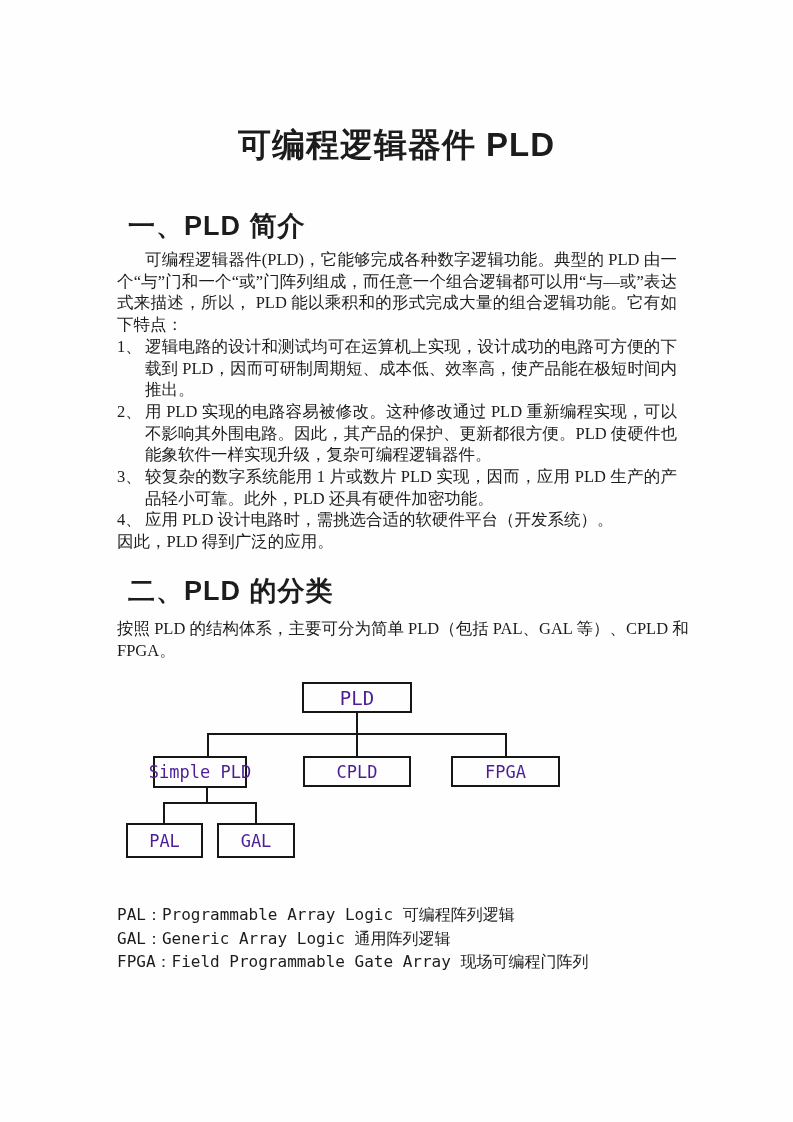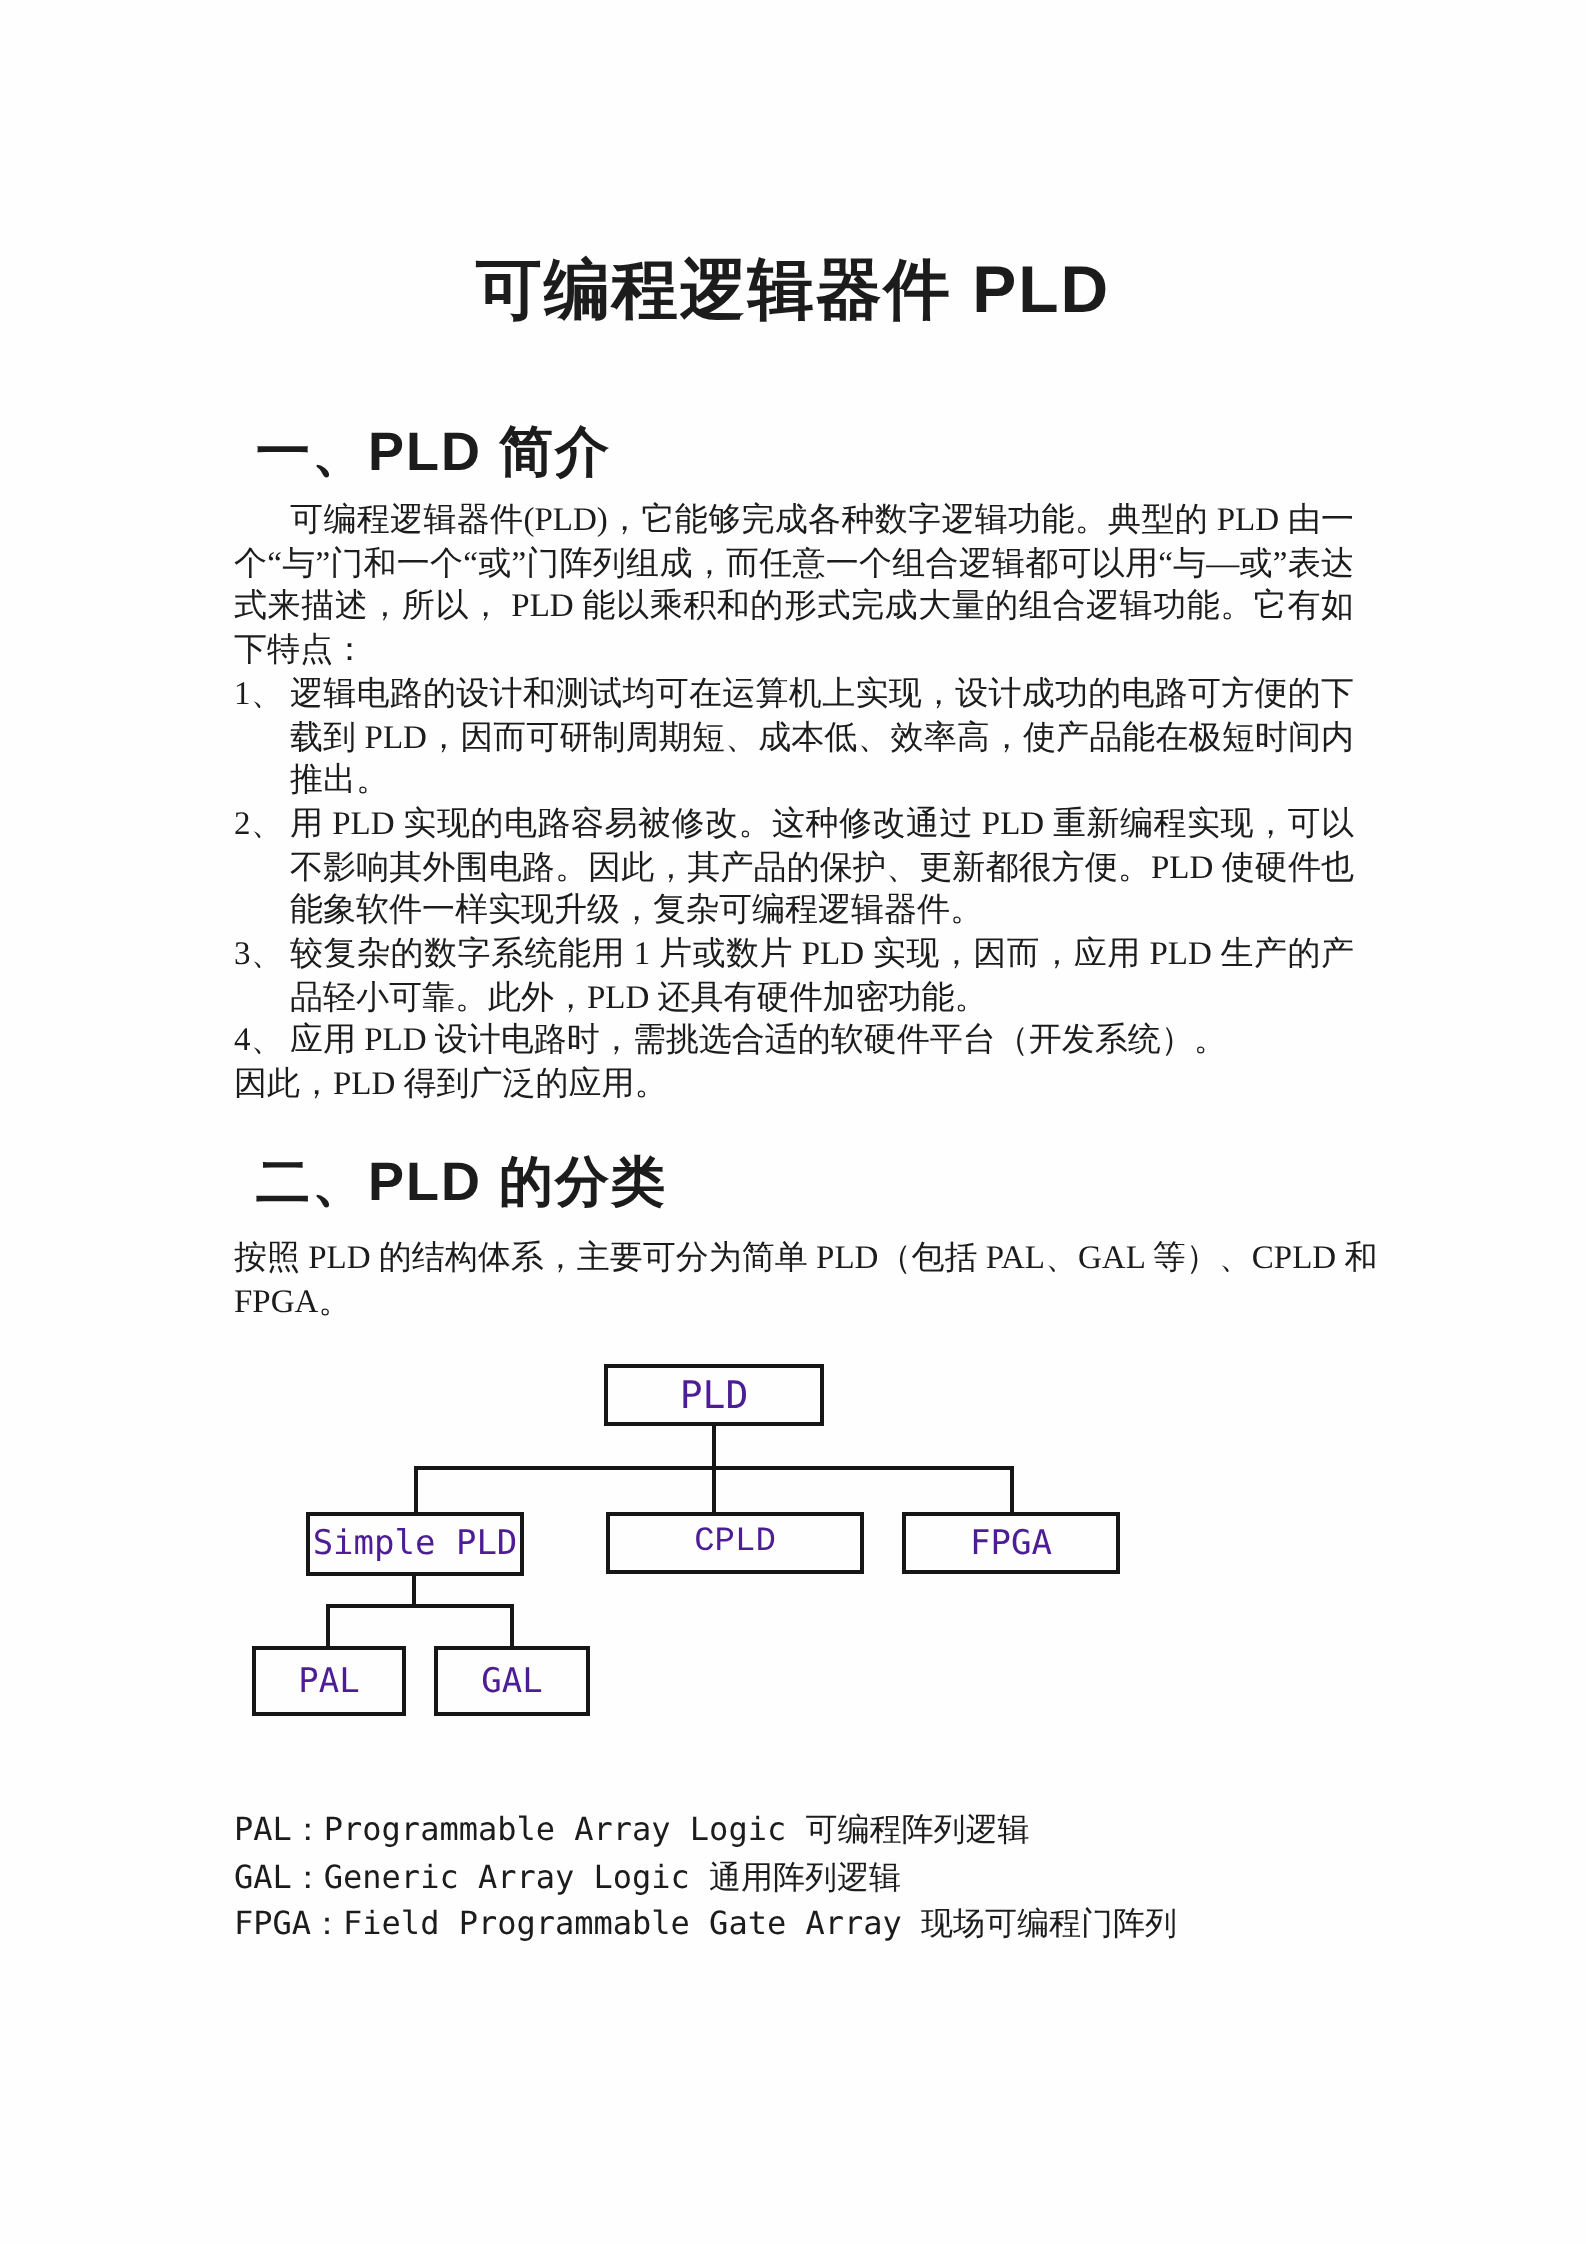--- a/index.html
+++ b/index.html
@@ -47,22 +47,22 @@
     box-sizing:border-box;
     border:2px solid #161616;
     background:#fefefe;
     display:flex;align-items:center;justify-content:center;
     font-family:"DejaVu Sans Mono","Liberation Mono",monospace;
     font-size:17px;color:#4c1d95;
     white-space:nowrap;
   }
   .dline{position:absolute;background:#161616;}
   .box-pld   {left:202px;top:12px;width:110px;height:31px;font-size:19px;}
-  .box-simple{left:53px; top:86px;width:109px;height:32px;}
-  .box-cpld  {left:203px;top:86px;width:129px;height:31px;font-family:Liberation Mono, monospace;}
+  .box-simple{left:53px; top:86px;width:94px;height:32px;}
+  .box-cpld  {left:203px;top:86px;width:108px;height:31px;}
   .box-fpga  {left:351px;top:86px;width:109px;height:31px;}
   .box-pal   {left:26px; top:153px;width:77px;height:35px;}
   .box-gal   {left:117px;top:153px;width:78px;height:35px;}
   .ln-root-v {left:256px;top:43px;width:2px;height:22px;}
   .ln-main-h {left:107px;top:63px;width:300px;height:2px;}
   .ln-drop-l {left:107px;top:63px;width:2px;height:25px;}
   .ln-drop-m {left:256px;top:63px;width:2px;height:25px;}
   .ln-drop-r {left:405px;top:63px;width:2px;height:25px;}
   .ln-simp-v {left:106px;top:116px;width:2px;height:18px;}
   .ln-sub-h  {left:63px; top:132px;width:94px;height:2px;}

